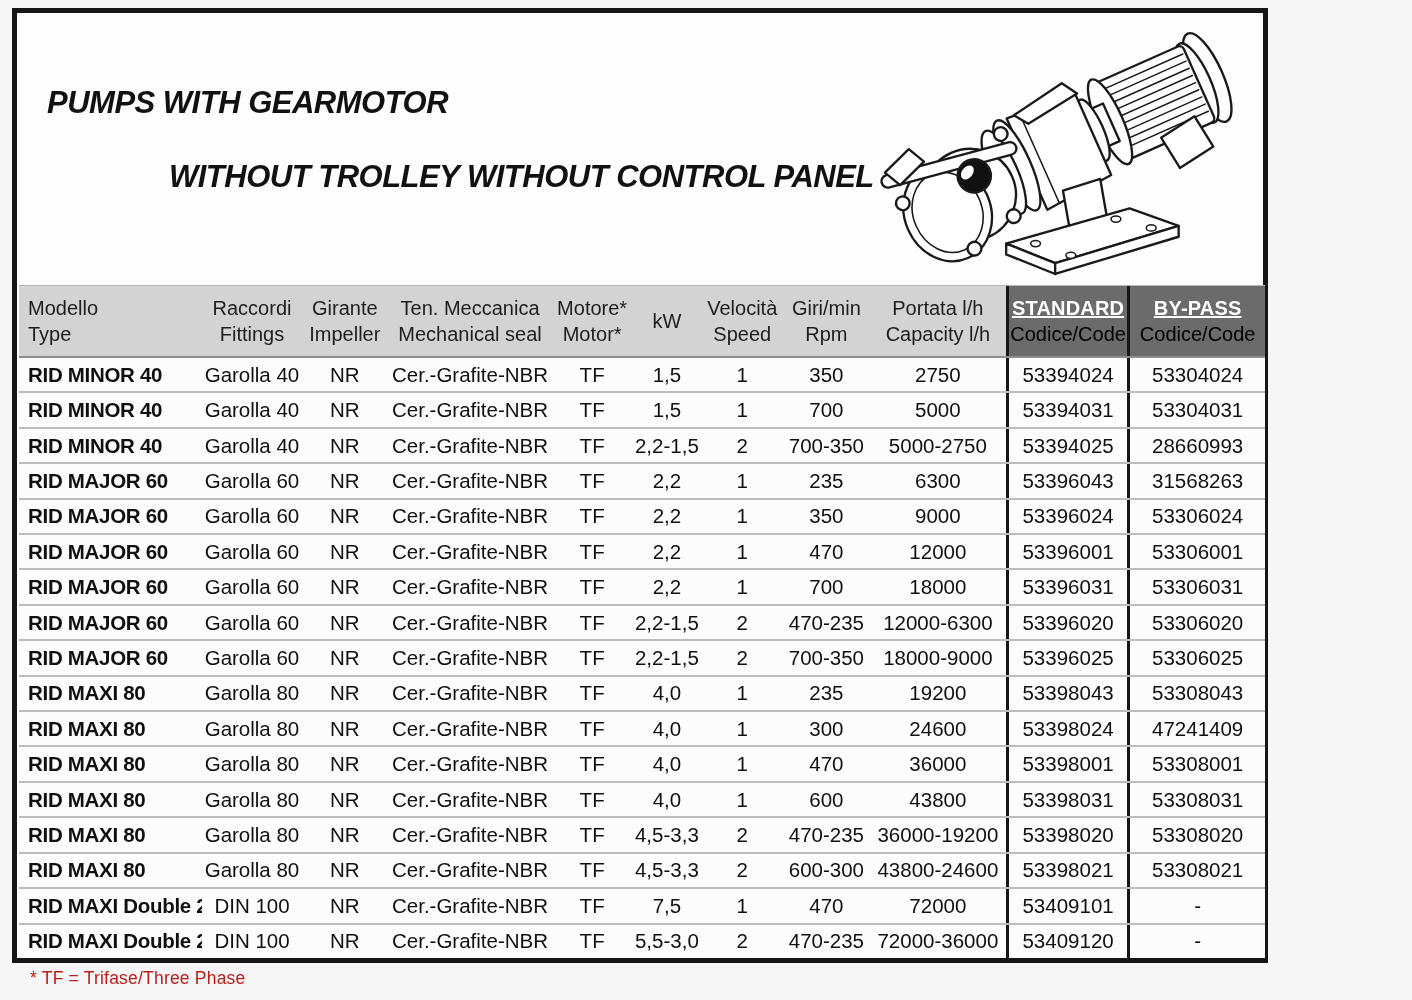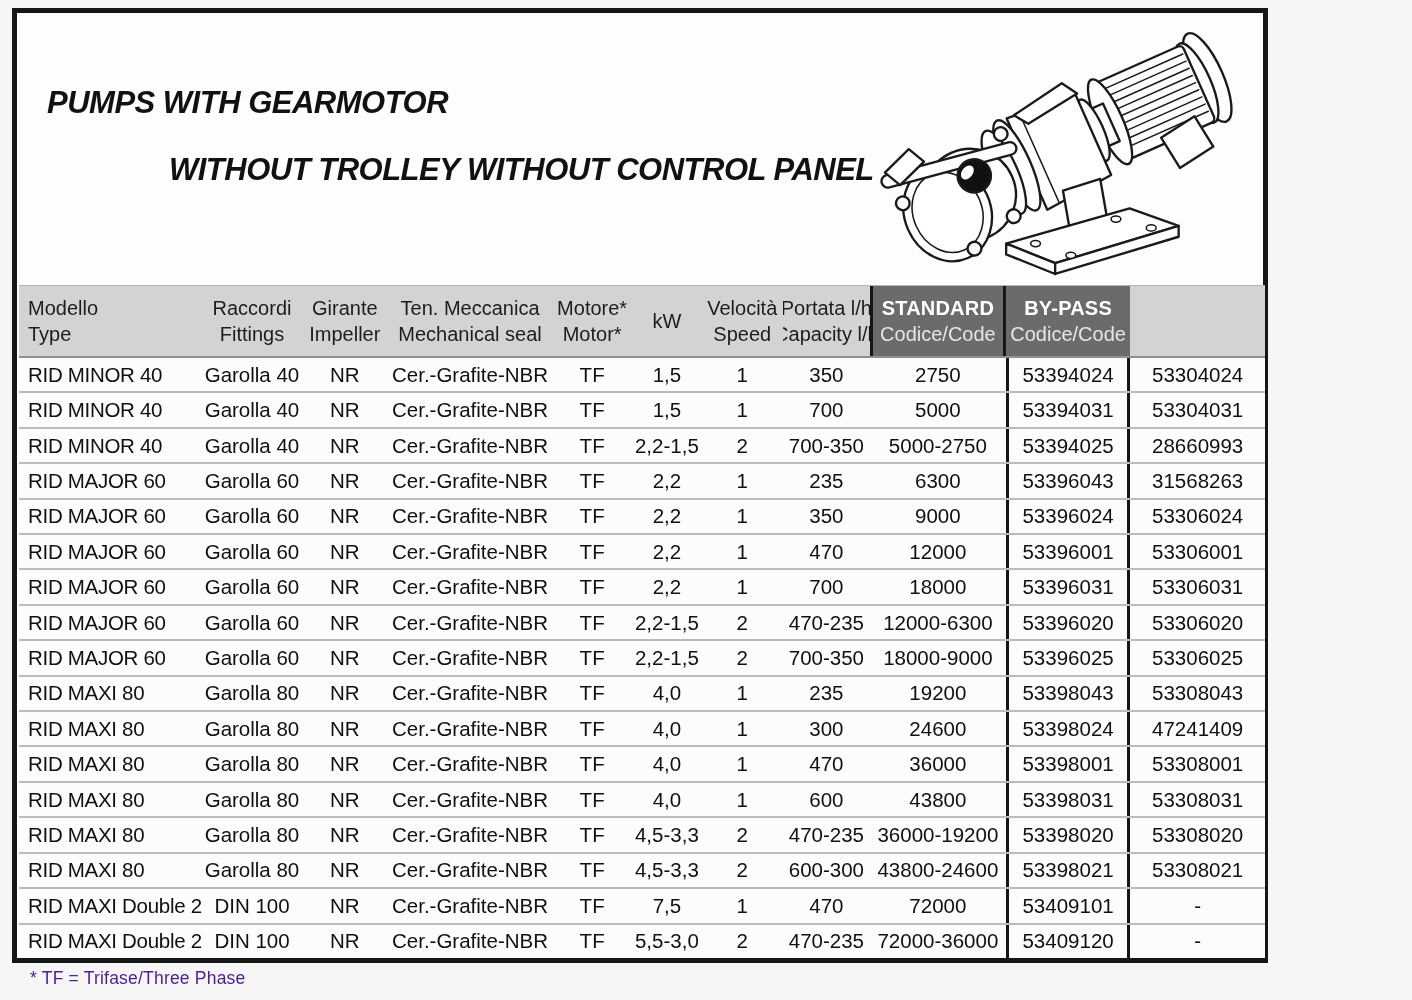--- a/index.html
+++ b/index.html
@@ -16,21 +16,21 @@
     width:1256px; height:955px;
     border:5px solid #161616;
     background:#fdfdfd;
   }
   .title-line1 {
     position:absolute; left:30px; top:72px;
     font-size:31px; font-weight:bold; font-style:italic;
     letter-spacing:-0.5px; color:#111; white-space:nowrap;
   }
   .title-line2 {
-    position:absolute; left:152px; top:139px;
+    position:absolute; left:152px; top:146px;
     font-size:31px; font-weight:bold; font-style:italic;
     letter-spacing:-0.5px; color:#111; white-space:nowrap;
   }
   .pump-art {
     position:absolute; right:4px; top:2px;
     width:392px; height:272px;
   }
   
   .ptable {
     position:absolute; left:2px; bottom:0; width:100%; height:673px;
@@ -47,37 +47,37 @@
     border-top:1px solid #b5b5b5;
     border-bottom:2px solid #8f8f8f;
   }
   .hcell {
     display:flex; flex-direction:column; justify-content:center; align-items:center;
     font-size:20px; line-height:1.3; color:#1d1d1d; text-align:center;
     overflow:hidden; white-space:nowrap;
   }
   .hcell.left { align-items:flex-start; text-align:left; padding-left:9px; }
   .hcell.dark { background:#6b6b6b; color:#ffffff; }
-  .hcell.dark .h1 { font-weight:bold; letter-spacing:0.2px; }
-  .hcell.dark .h2 { color:#e5e5e5; }
+  .hcell.dark .h1 { font-weight:bold; letter-spacing:0.2px;text-decoration:underline; }
+  .hcell.dark .h2 { color:#000000; }
   .tbody { flex:1 1 auto; display:flex; flex-direction:column; }
   .trow { flex:1 1 auto; background:#fcfcfc; }
   .trow + .trow { border-top:2px solid #bcbcbc; }
   .tcell {
     display:flex; align-items:center; justify-content:center;
     font-size:20.5px; color:#101010; white-space:nowrap; overflow:hidden;
   }
   .tcell.model {
     justify-content:flex-start; padding-left:9px;
-    font-weight:normal; letter-spacing:-0.3px;
+    font-weight:bold; letter-spacing:-0.3px;
   }
   .col-std { border-left:3px solid #161616; border-right:3px solid #161616; }
   .footnote {
     position:absolute; left:30px; top:968px;
-    font-size:17.5px; color:#4c1d95; letter-spacing:0.2px;
+    font-size:17.5px; color:#b91c1c; letter-spacing:0.2px;
   }
 </style>
 </head>
 <body>
 
 <div class="page-frame">
 
   <div class="title-line1">PUMPS WITH GEARMOTOR</div>
   <div class="title-line2">WITHOUT TROLLEY WITHOUT CONTROL PANEL</div>
 
@@ -169,20 +169,24 @@
           <div class="h2">Motor*</div>
         </div>
         <div class="hcell">
           <div class="h1">kW</div>
         </div>
         <div class="hcell">
           <div class="h1">Velocità</div>
           <div class="h2">Speed</div>
         </div>
         <div class="hcell">
+          <div class="h1">Giri/min</div>
+          <div class="h2">Rpm</div>
+        </div>
+        <div class="hcell">
           <div class="h1">Portata l/h</div>
           <div class="h2">Capacity l/h</div>
         </div>
         <div class="hcell dark col-std">
           <div class="h1">STANDARD</div>
           <div class="h2">Codice/Code</div>
         </div>
         <div class="hcell dark">
           <div class="h1">BY-PASS</div>
           <div class="h2">Codice/Code</div>

